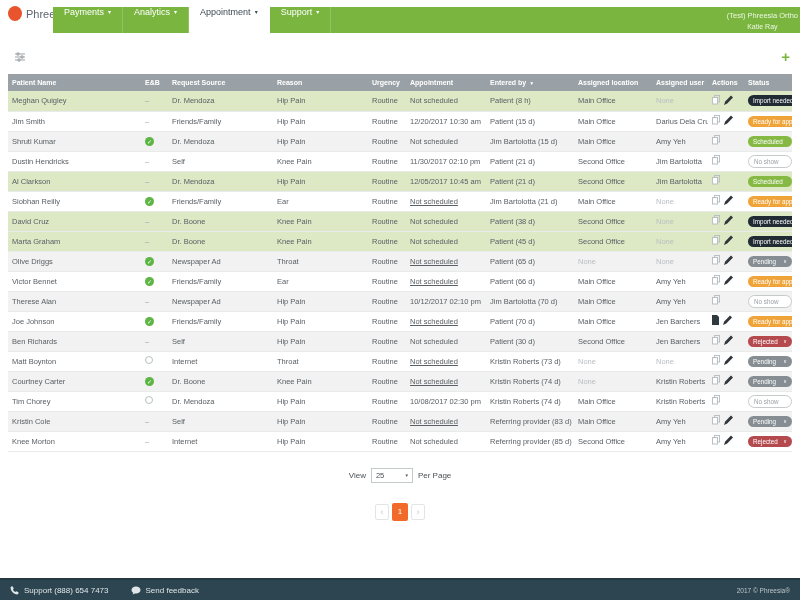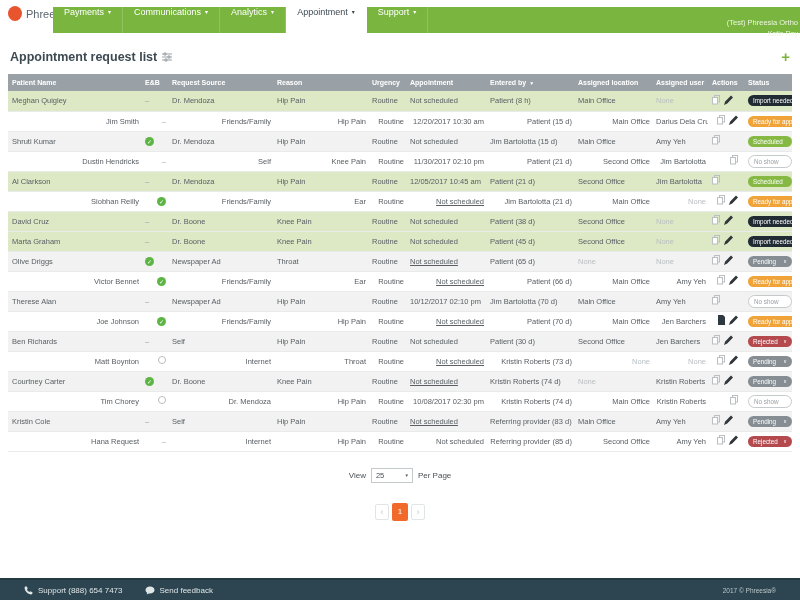--- a/index.html
+++ b/index.html
@@ -11,39 +11,39 @@
   .topbar { position:relative; height:33px; background:#fff; flex:0 0 auto; }
   .logo { position:absolute; left:8px; top:6px; display:flex; align-items:center; gap:4px; }
   .logo-dot { width:14px; height:15px; border-radius:50%; background:#e8542e; }
   .logo-text { font-size:11px; color:#5b6670; }
   .greenbar { position:absolute; left:53px; right:0; top:7px; height:26px;
     background:#7ab540; display:flex; align-items:stretch; }
   .nav-tab { display:flex; align-items:flex-start; gap:4px; padding:0 11px; color:#fff;
     font-size:9px; cursor:pointer; border-right:1px solid rgba(255,255,255,0.18); }
   .nav-tab .caret { font-size:6px; margin-top:1px; }
   .nav-tab.active { background:#fff; color:#3d4a52; }
-  .userbox { position:absolute; right:2px; top:17px; text-align:right; color:#eef6e2; line-height:11px; }
+  .userbox { position:absolute; right:2px; top:10px; text-align:center; color:#eef6e2; line-height:11px; }
   .org-name { font-size:7.5px; }
   .user-name { font-size:7px; }
 
   
   main { flex:1 1 auto; padding:0 8px; }
   .title-row { display:flex; align-items:center; padding:15px 2px 8px 2px; }
   .page-title { font-size:12.5px; font-weight:bold; color:#3d4a52; }
   .filter-ic { margin-left:5px; opacity:.7; }
   .add-btn { margin-left:auto; color:#7ab540; font-size:15px; font-weight:bold;
     line-height:12px; cursor:pointer; }
 
   table { width:100%; border-collapse:collapse; table-layout:fixed; }
   thead th { background:#9aa1a6; color:#fff; font-size:7px; font-weight:bold;
     text-align:left; height:17px; padding:0 0 0 4px; white-space:nowrap; overflow:hidden; cursor:pointer; }
   thead th .sort-caret { font-size:5px; margin-left:3px; }
   tbody td { height:20px; font-size:7.5px; color:#5a6065; padding:0 2px 0 4px;
     white-space:nowrap; overflow:hidden; border-bottom:1px solid #e9ebeb; }
-  tr.row-white { background:#fff;text-align:right; }
+  tr.row-white { background:#fff; }
   tr.row-gray  { background:#f1f2f1; }
   tr.row-green { background:#dde8c5; }
   .none-val { color:#b9bfc2; }
   .appt-link { text-decoration:underline; cursor:pointer; }
 
   .eb-check { display:inline-flex; width:9px; height:9px; border-radius:50%;
     background:#5db544; color:#fff; font-size:6px; align-items:center;
     justify-content:center; }
   .eb-circle { display:inline-block; width:8px; height:8px; border-radius:50%;
     border:1.5px solid #b9bfc2; }
@@ -72,39 +72,35 @@
   .select-box .caret { font-size:5px; color:#555; }
   .pager { display:flex; align-items:center; justify-content:center; gap:3px; margin-top:20px; }
   .pg-arrow { width:14px; height:16px; border:1px solid #e2e5e6; color:#c2c7ca;
     font-size:9px; display:flex; align-items:center; justify-content:center;
     border-radius:2px; cursor:pointer; background:#fff; }
   .pg-page { width:16px; height:18px; background:#f26a2a; color:#fff; font-size:8px;
     display:flex; align-items:center; justify-content:center; border-radius:2px; cursor:pointer; }
 
   
   footer { flex:0 0 auto; height:22px; background:#2d4550; border-top:2px solid #243942;
-    display:flex; align-items:center; padding:0 24px; color:#dfe6e8; font-size:8px; gap:22px; }
+    display:flex; align-items:center; padding:0 10px; color:#dfe6e8; font-size:8px; gap:22px; }
   .ft-item { display:flex; align-items:center; gap:5px; cursor:pointer; }
   .copyright { margin-left:auto; font-size:6.5px; color:#bcc7cb; }
 </style>
 </head>
 <body>
 
 <header class="topbar">
   <div class="logo">
     <span class="logo-dot"></span>
     <span class="logo-text">Phreesia</span>
   </div>
   <nav class="greenbar">
       <div class="nav-tab">
         <span>Payments</span>
-        <span class="caret">▾</span>
-      </div>
-      <div class="nav-tab">
-        <span>Communications</span>
         <span class="caret">▾</span>
       </div>
       <div class="nav-tab">
         <span>Analytics</span>
         <span class="caret">▾</span>
       </div>
       <div class="nav-tab active">
         <span>Appointment</span>
         <span class="caret">▾</span>
       </div>
@@ -114,21 +110,20 @@
       </div>
     </nav>
   <div class="userbox">
     <div class="org-name">(Test) Phreesia Ortho</div>
     <div class="user-name">Katie Ray</div>
   </div>
 </header>
 
 <main>
   <div class="title-row">
-    <span class="page-title">Appointment request list</span>
     <span class="filter-ic">
       <svg width="11" height="10" viewBox="0 0 11 10">
           <g stroke="#8a9196" stroke-width="1.2" fill="#8a9196">
             <line x1="0" y1="2" x2="10" y2="2"></line>
             <line x1="0" y1="5" x2="10" y2="5"></line>
             <line x1="0" y1="8" x2="10" y2="8"></line>
             <circle cx="3" cy="2" r="1.2"></circle>
             <circle cx="7" cy="5" r="1.2"></circle>
             <circle cx="4" cy="8" r="1.2"></circle>
           </g>
@@ -495,21 +490,21 @@
                 <rect x="0.5" y="2.5" width="5" height="6.5" fill="#fff" stroke="#b9bfc2"></rect>
               </svg></span><span class="act-ic"><svg width="9" height="10" viewBox="0 0 9 10">
                 <path fill="#2f353a" d="M0 10l1.2-3.4L7 .6 9 2.6 3.2 8.4z"></path>
               </svg></span></td>
           <td><span class="pill pill-pending">
               <span>Pending</span>
               <span class="pill-caret">∨</span>
             </span></td>
         </tr>
         <tr class="row-white">
-          <td>Hana Request</td>
+          <td>Knee Morton</td>
           <td><span class="eb-dash">–</span></td>
           <td>Internet</td>
           <td>Hip Pain</td>
           <td>Routine</td>
           <td><span>Not scheduled</span></td>
           <td>Referring provider (85 d)</td>
           <td>Second Office</td>
           <td>Amy Yeh</td>
           <td><span class="act-ic"><svg width="8" height="10" viewBox="0 0 8 10">
                 <rect x="2.5" y="0.5" width="5" height="6.5" fill="none" stroke="#b9bfc2"></rect>

